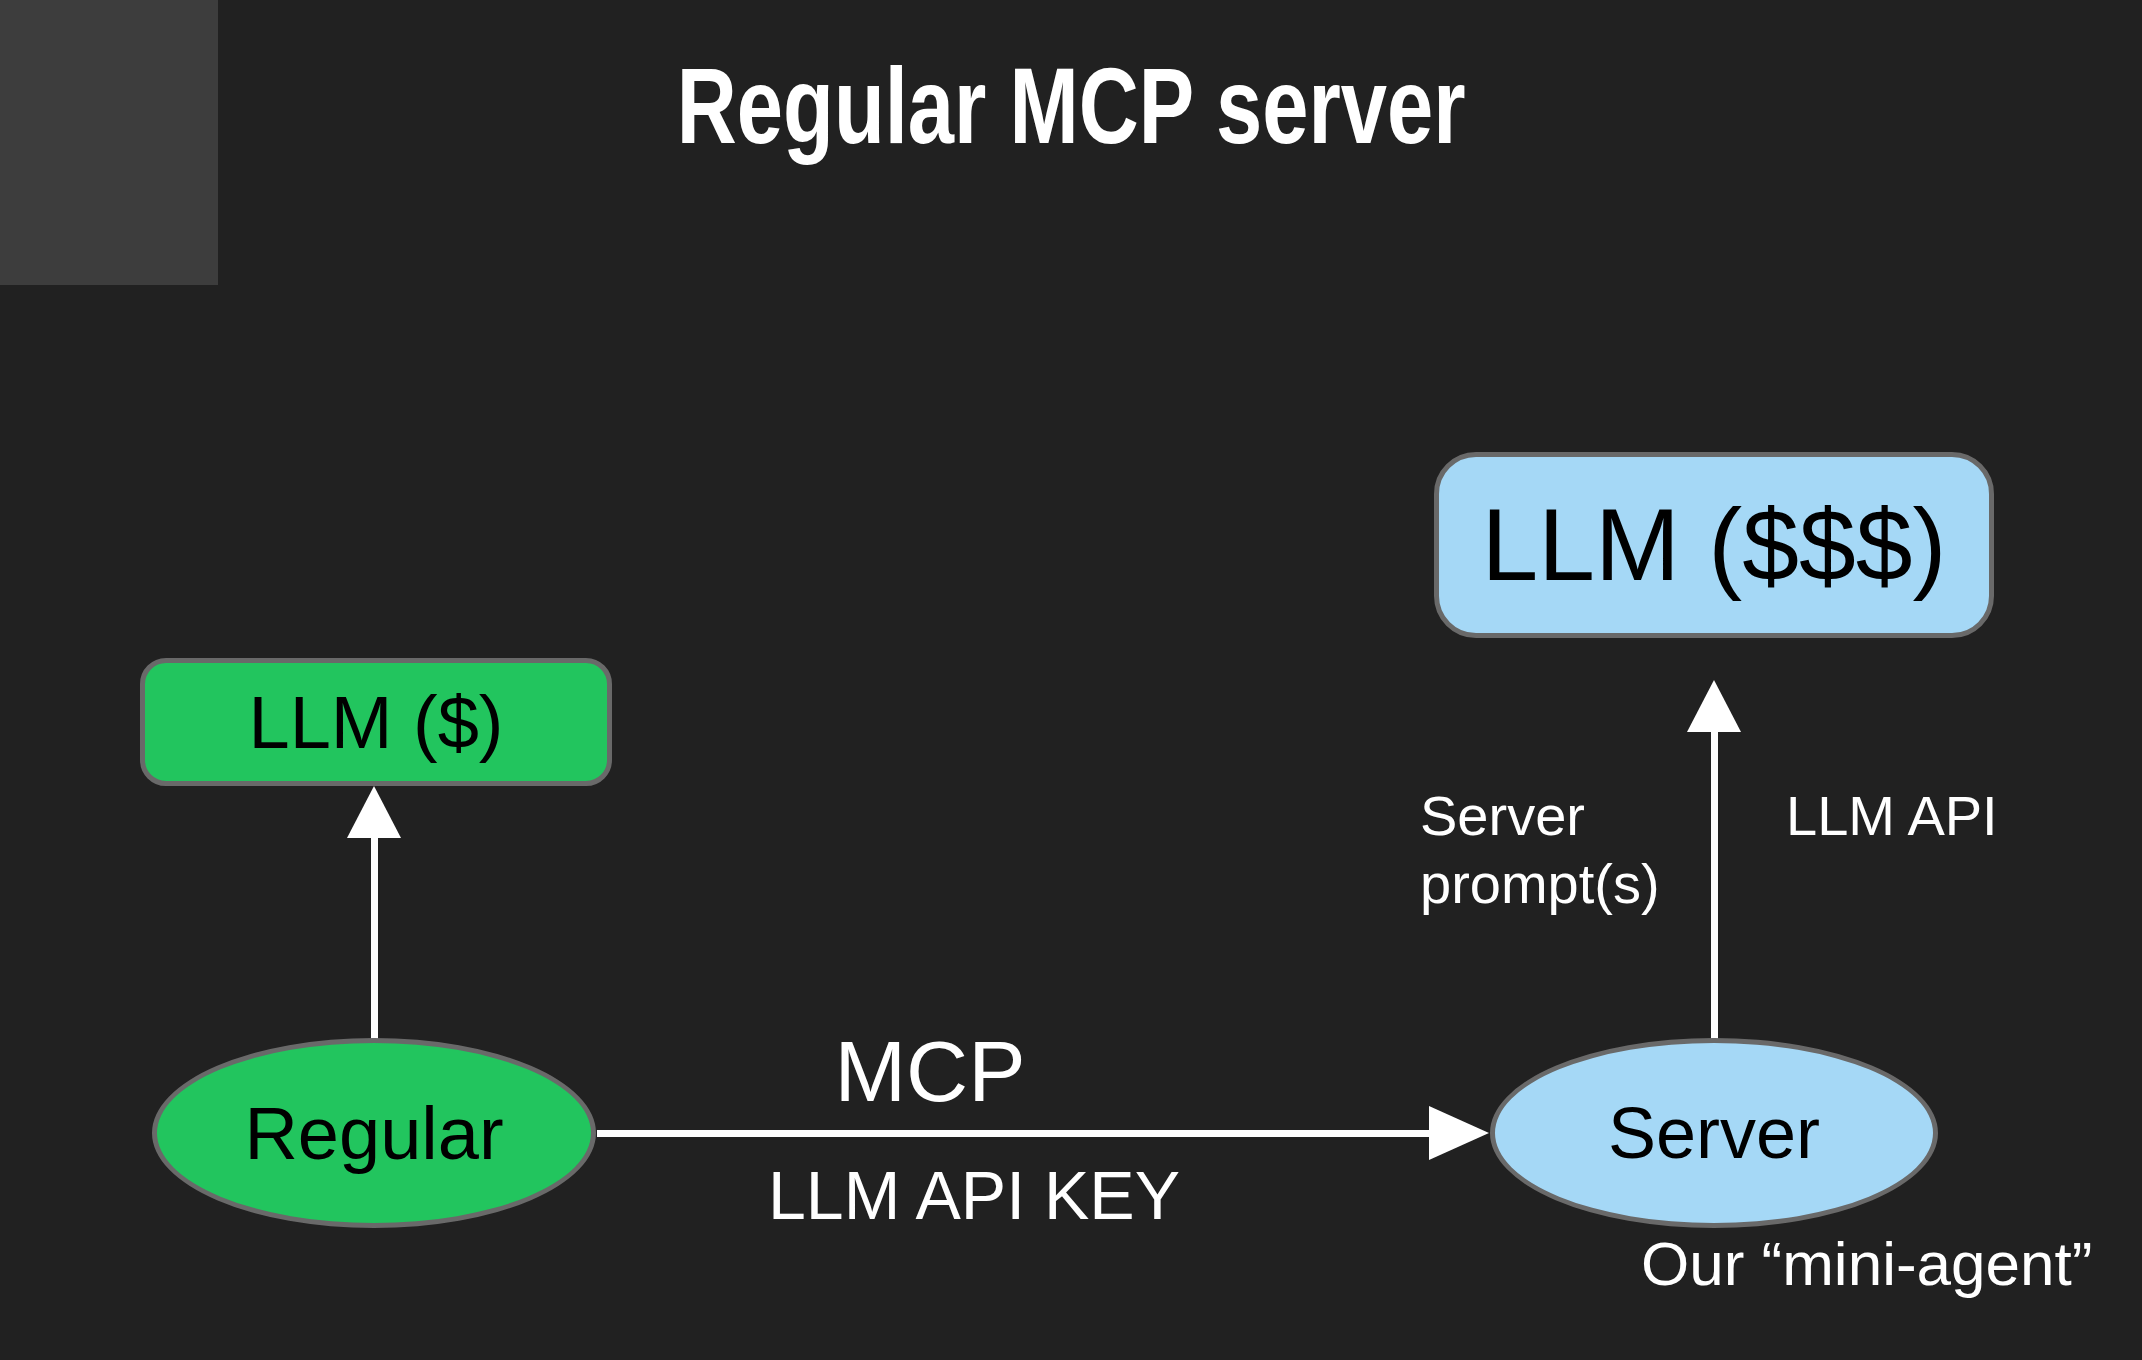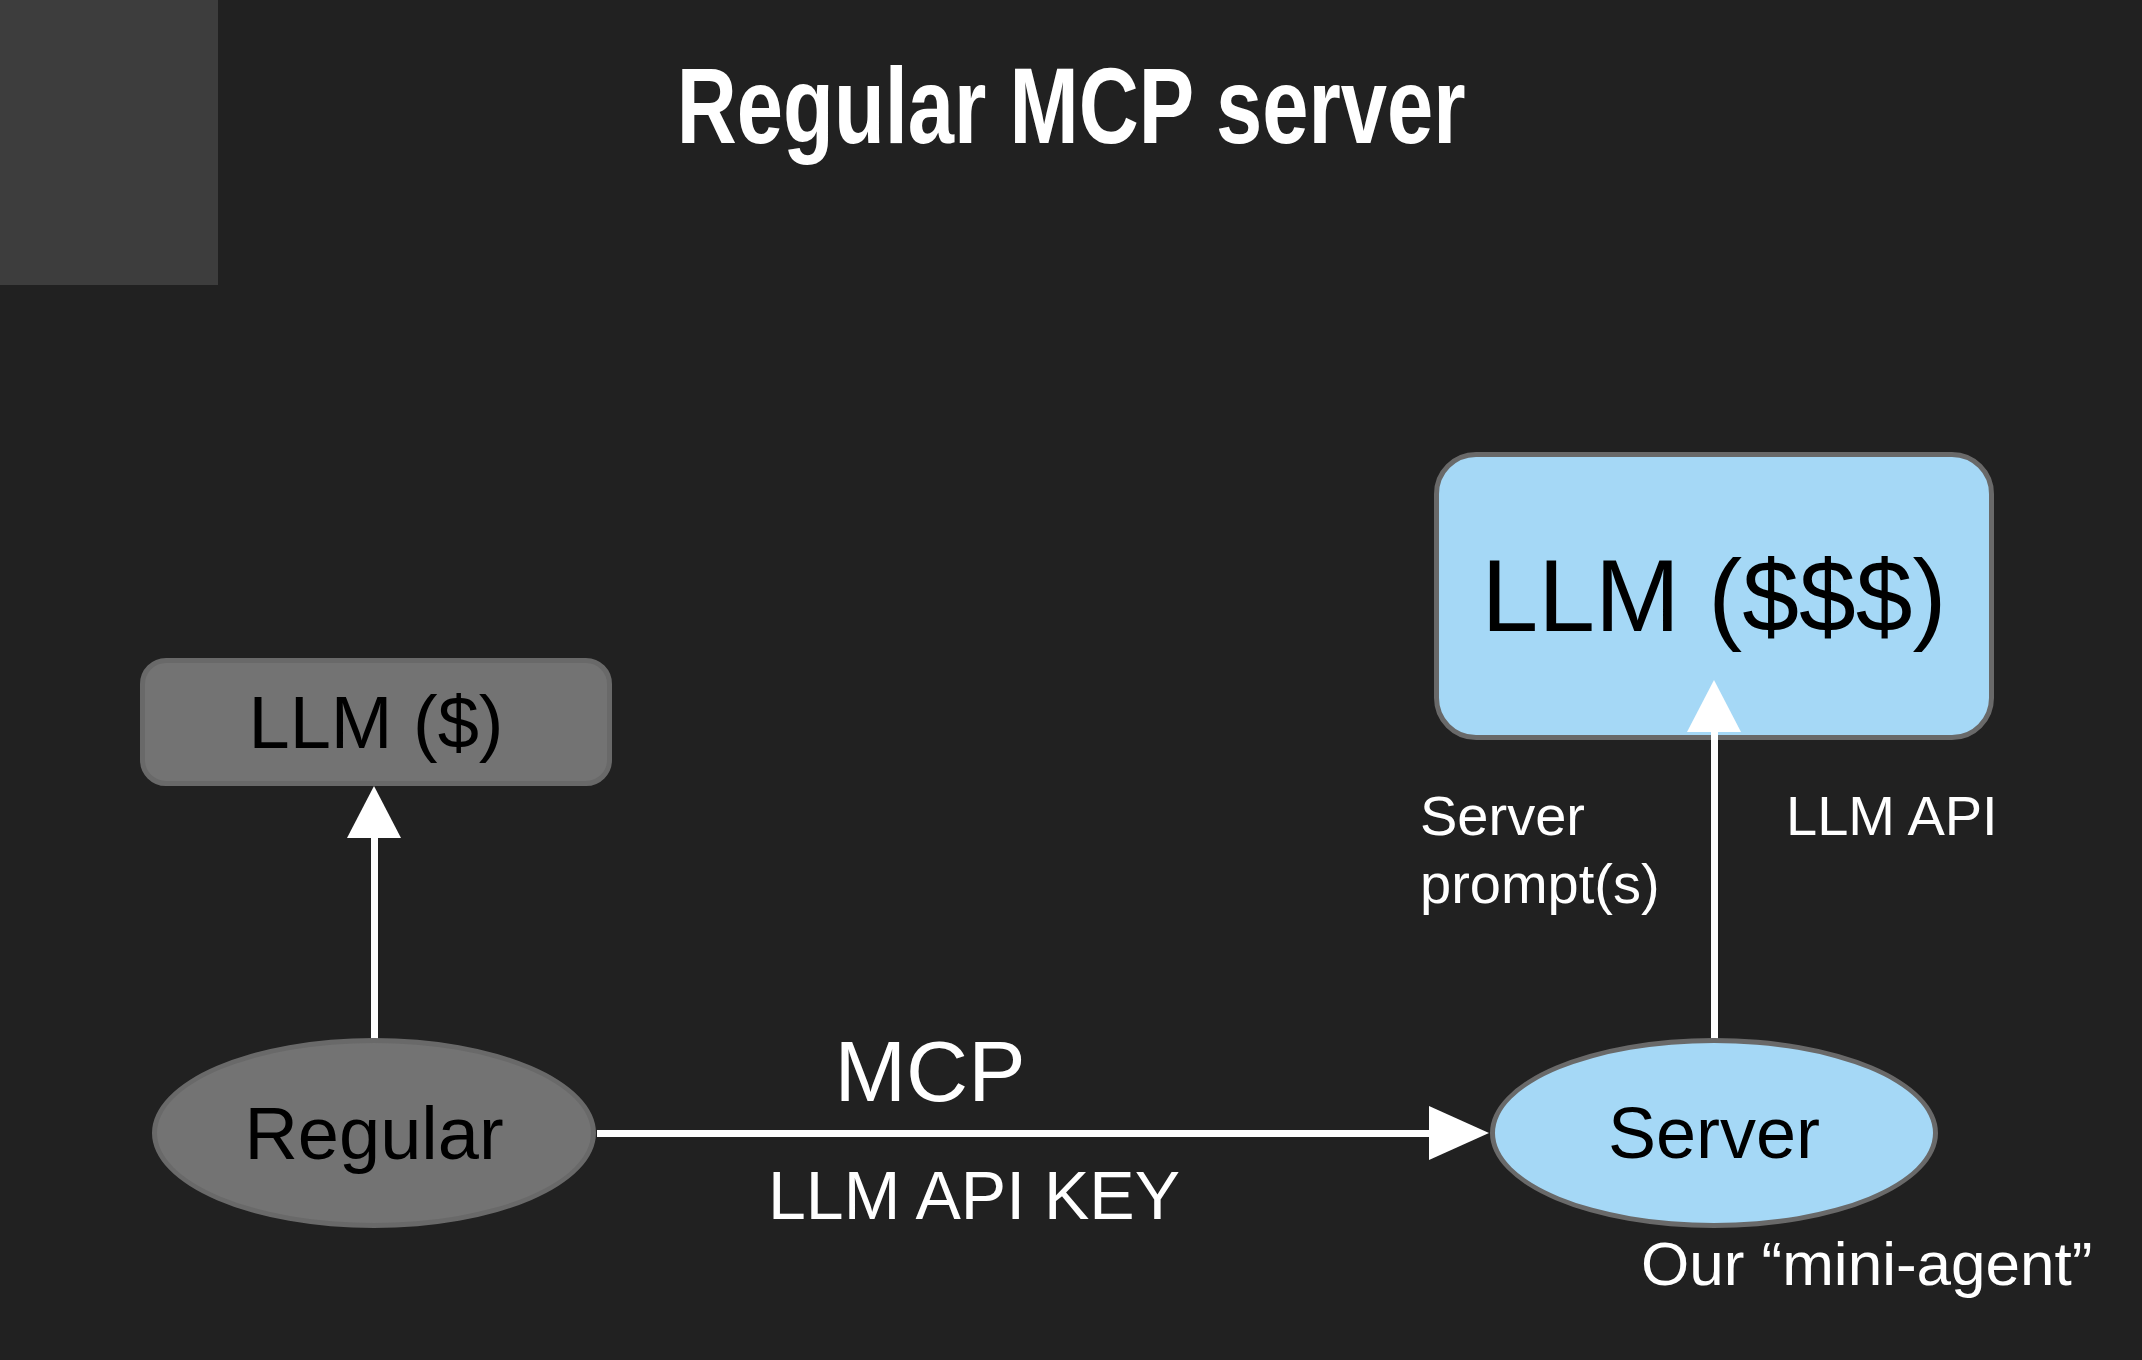--- a/index.html
+++ b/index.html
@@ -32,26 +32,26 @@
     white-space: nowrap;
   }
 
   
   .shape {
     display: flex; align-items: center; justify-content: center;
     color: #000000; text-align: center;
     box-sizing: border-box;
     border: 5px solid #696969;
   }
-  .fill-green { background: #737373; }
+  .fill-green { background: #22c55e; }
   .fill-blue  { background: #a5d8f6; }
 
   .box-llm-cheap   { left: 140px;  top: 658px;  width: 472px; height: 128px; border-radius: 26px; font-size: 74px; }
   .ellipse-client  { left: 152px;  top: 1038px; width: 444px; height: 190px; border-radius: 50%;  font-size: 74px; }
-  .box-llm-exp     { left: 1434px; top: 452px;  width: 560px; height: 288px; border-radius: 42px; font-size: 102px; }
+  .box-llm-exp     { left: 1434px; top: 452px;  width: 560px; height: 186px; border-radius: 42px; font-size: 102px; }
   .ellipse-server  { left: 1490px; top: 1038px; width: 448px; height: 190px; border-radius: 50%;  font-size: 72px; }
 
   
   .arrow-line { background: #ffffff; }
   .v-line-1 { left: 371px;  top: 834px;  width: 7px; height: 206px; }
   .v-line-2 { left: 1711px; top: 732px;  width: 7px; height: 308px; }
   .h-line   { left: 597px;  top: 1130px; width: 832px; height: 7px; }
 
   .head-up {
     width: 0; height: 0;

